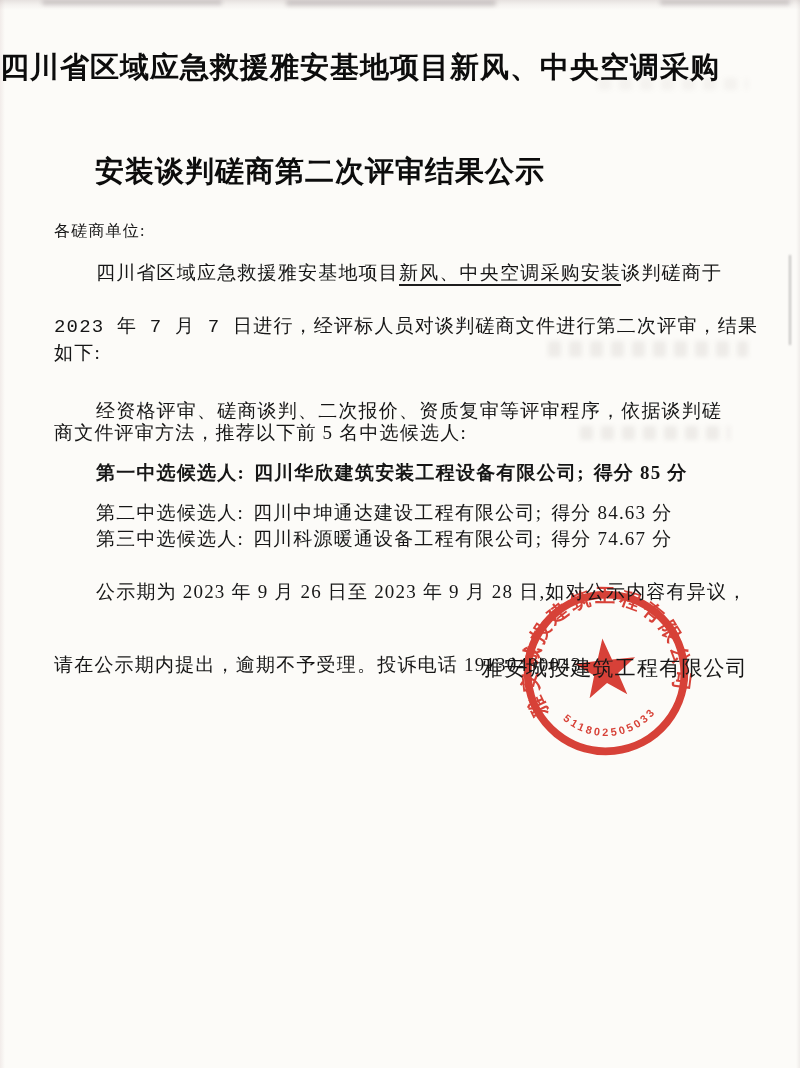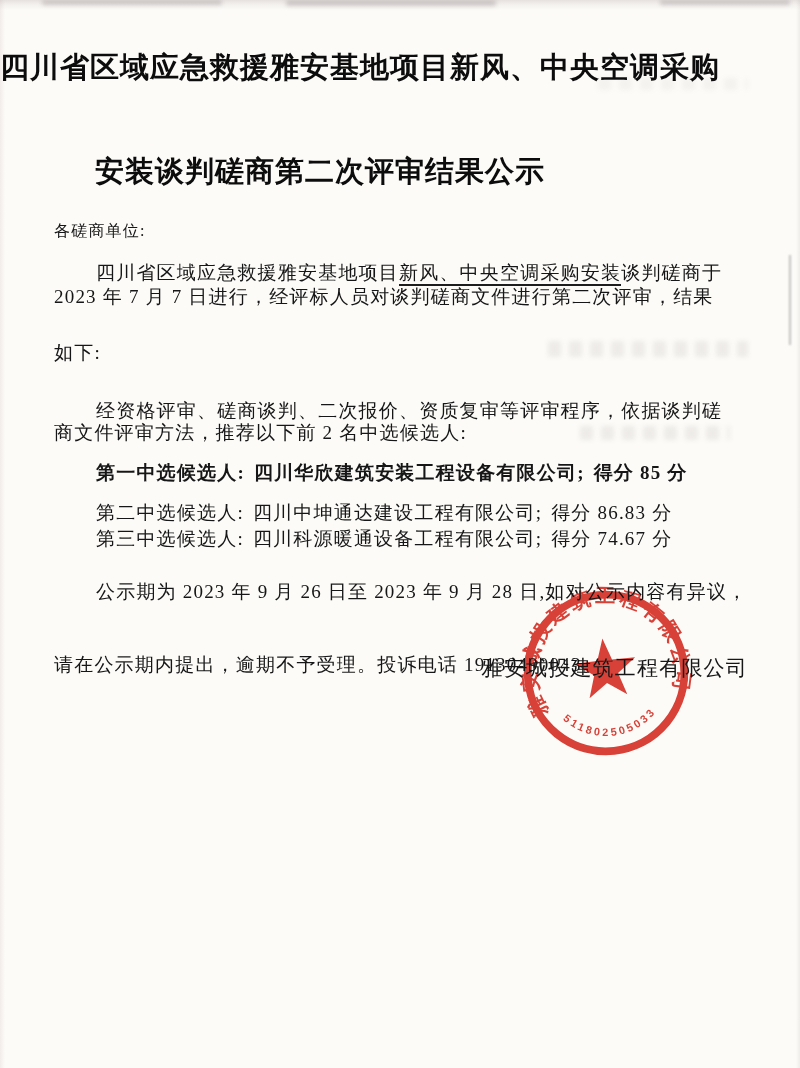--- a/index.html
+++ b/index.html
@@ -71,31 +71,31 @@
   <div class="bleed b3"></div>
 
   <div class="txt title t1">四川省区域应急救援雅安基地项目新风、中央空调采购</div>
   <div class="txt title t2">安装谈判磋商第二次评审结果公示</div>
 
   <div class="txt line" style="top:216px;font-size:16px;">各磋商单位:</div>
 
   <div class="txt line indent" style="top:258px;">
     <span>四川省区域应急救援雅安基地项目</span><span class="u">新风、中央空调采购安装</span><span>谈判磋商于</span>
   </div>
-  <div class="txt line" style="top:282px;">2023 年 7 月 7 日进行，经评标人员对谈判磋商文件进行第二次评审，结果</div>
+  <div class="txt line" style="top:312px;font-family:Liberation Mono, monospace;">2023 年 7 月 7 日进行，经评标人员对谈判磋商文件进行第二次评审，结果</div>
   <div class="txt line" style="top:338px;">如下:</div>
 
   <div class="txt line indent" style="top:396px;">经资格评审、磋商谈判、二次报价、资质复审等评审程序，依据谈判磋</div>
-  <div class="txt line" style="top:418px;">商文件评审方法，推荐以下前 2 名中选候选人:</div>
+  <div class="txt line" style="top:418px;">商文件评审方法，推荐以下前 5 名中选候选人:</div>
 
   <div class="txt line indent cand" style="top:458px;font-weight:bold;">
     <span>第一中选候选人:</span><span>四川华欣建筑安装工程设备有限公司;</span><span>得分 85 分</span>
   </div>
   <div class="txt line indent cand" style="top:498px;">
-    <span>第二中选候选人:</span><span>四川中坤通达建设工程有限公司;</span><span>得分 86.83 分</span>
+    <span>第二中选候选人:</span><span>四川中坤通达建设工程有限公司;</span><span>得分 84.63 分</span>
   </div>
   <div class="txt line indent cand" style="top:524px;">
     <span>第三中选候选人:</span><span>四川科源暖通设备工程有限公司;</span><span>得分 74.67 分</span>
   </div>
 
   <div class="txt line indent" style="top:577px;">公示期为 2023 年 9 月 26 日至 2023 年 9 月 28 日,如对公示内容有异议，</div>
   <div class="txt line" style="top:650px;">
     <span>请在公示期内提出，逾期不予受理。投诉电话 </span><span>19130490043</span><span>。</span>
   </div>
 

